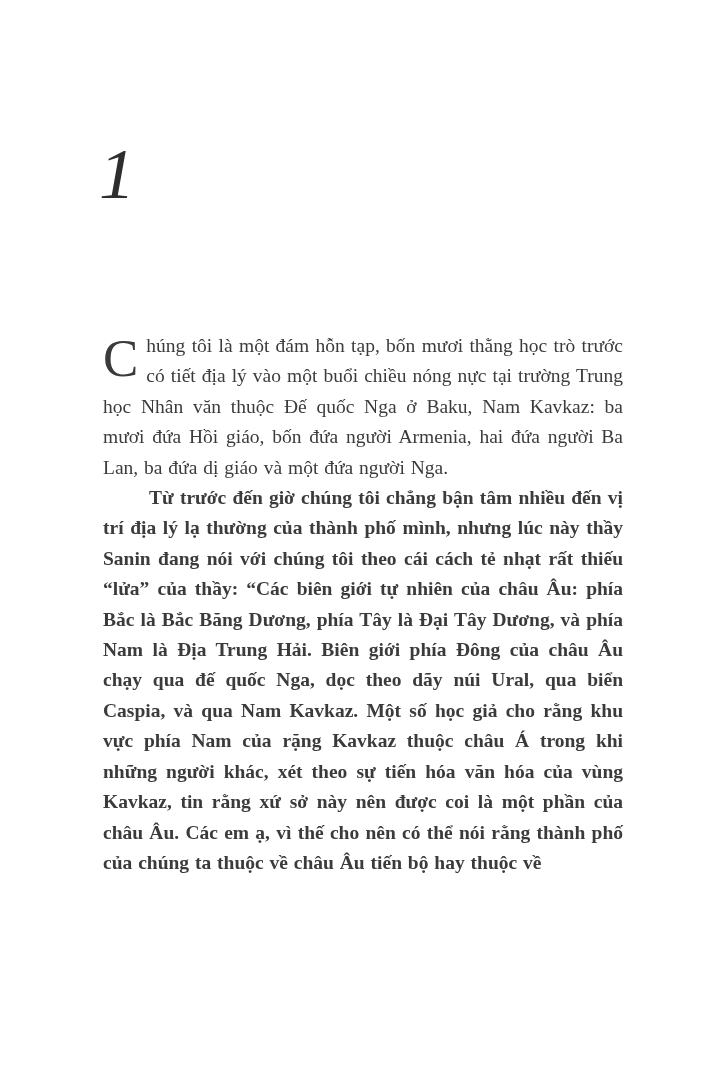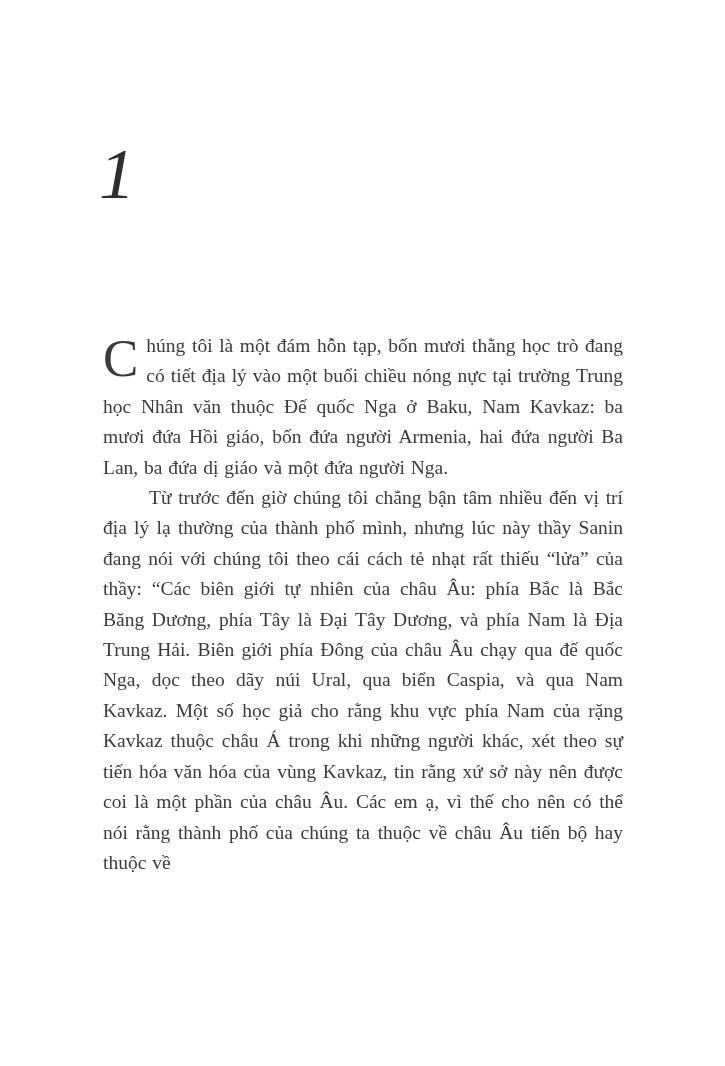--- a/index.html
+++ b/index.html
@@ -44,30 +44,31 @@
   }
   .dropcap {
     float: left;
     font-size: 53px;
     line-height: 46px;
     padding: 4px 8px 0 0;
     color: #3b3b3b;
   }
   .para-second {
     text-indent: 46px;
+    font-weight: bold;
   }
 </style>
 </head>
 <body>
 
 <div class="page">
 
   <div class="chapter-number">1</div>
 
   <div class="text-block">
 
-    <p class="para para-first"><span class="dropcap">C</span><span>húng tôi là một đám hỗn tạp, bốn mươi thằng học trò đang có tiết địa lý vào một buổi chiều nóng nực tại trường Trung học Nhân văn thuộc Đế quốc Nga ở Baku, Nam Kavkaz: ba mươi đứa Hồi giáo, bốn đứa người Armenia, hai đứa người Ba Lan, ba đứa dị giáo và một đứa người Nga.</span></p>
+    <p class="para para-first"><span class="dropcap">C</span><span>húng tôi là một đám hỗn tạp, bốn mươi thằng học trò trước có tiết địa lý vào một buổi chiều nóng nực tại trường Trung học Nhân văn thuộc Đế quốc Nga ở Baku, Nam Kavkaz: ba mươi đứa Hồi giáo, bốn đứa người Armenia, hai đứa người Ba Lan, ba đứa dị giáo và một đứa người Nga.</span></p>
 
     <p class="para para-second">Từ trước đến giờ chúng tôi chẳng bận tâm nhiều đến vị trí địa lý lạ thường của thành phố mình, nhưng lúc này thầy Sanin đang nói với chúng tôi theo cái cách tẻ nhạt rất thiếu “lửa” của thầy: “Các biên giới tự nhiên của châu Âu: phía Bắc là Bắc Băng Dương, phía Tây là Đại Tây Dương, và phía Nam là Địa Trung Hải. Biên giới phía Đông của châu Âu chạy qua đế quốc Nga, dọc theo dãy núi Ural, qua biển Caspia, và qua Nam Kavkaz. Một số học giả cho rằng khu vực phía Nam của rặng Kavkaz thuộc châu Á trong khi những người khác, xét theo sự tiến hóa văn hóa của vùng Kavkaz, tin rằng xứ sở này nên được coi là một phần của châu Âu. Các em ạ, vì thế cho nên có thể nói rằng thành phố của chúng ta thuộc về châu Âu tiến bộ hay thuộc về</p>
 
   </div>
 
 </div>
 
 </body></html>

